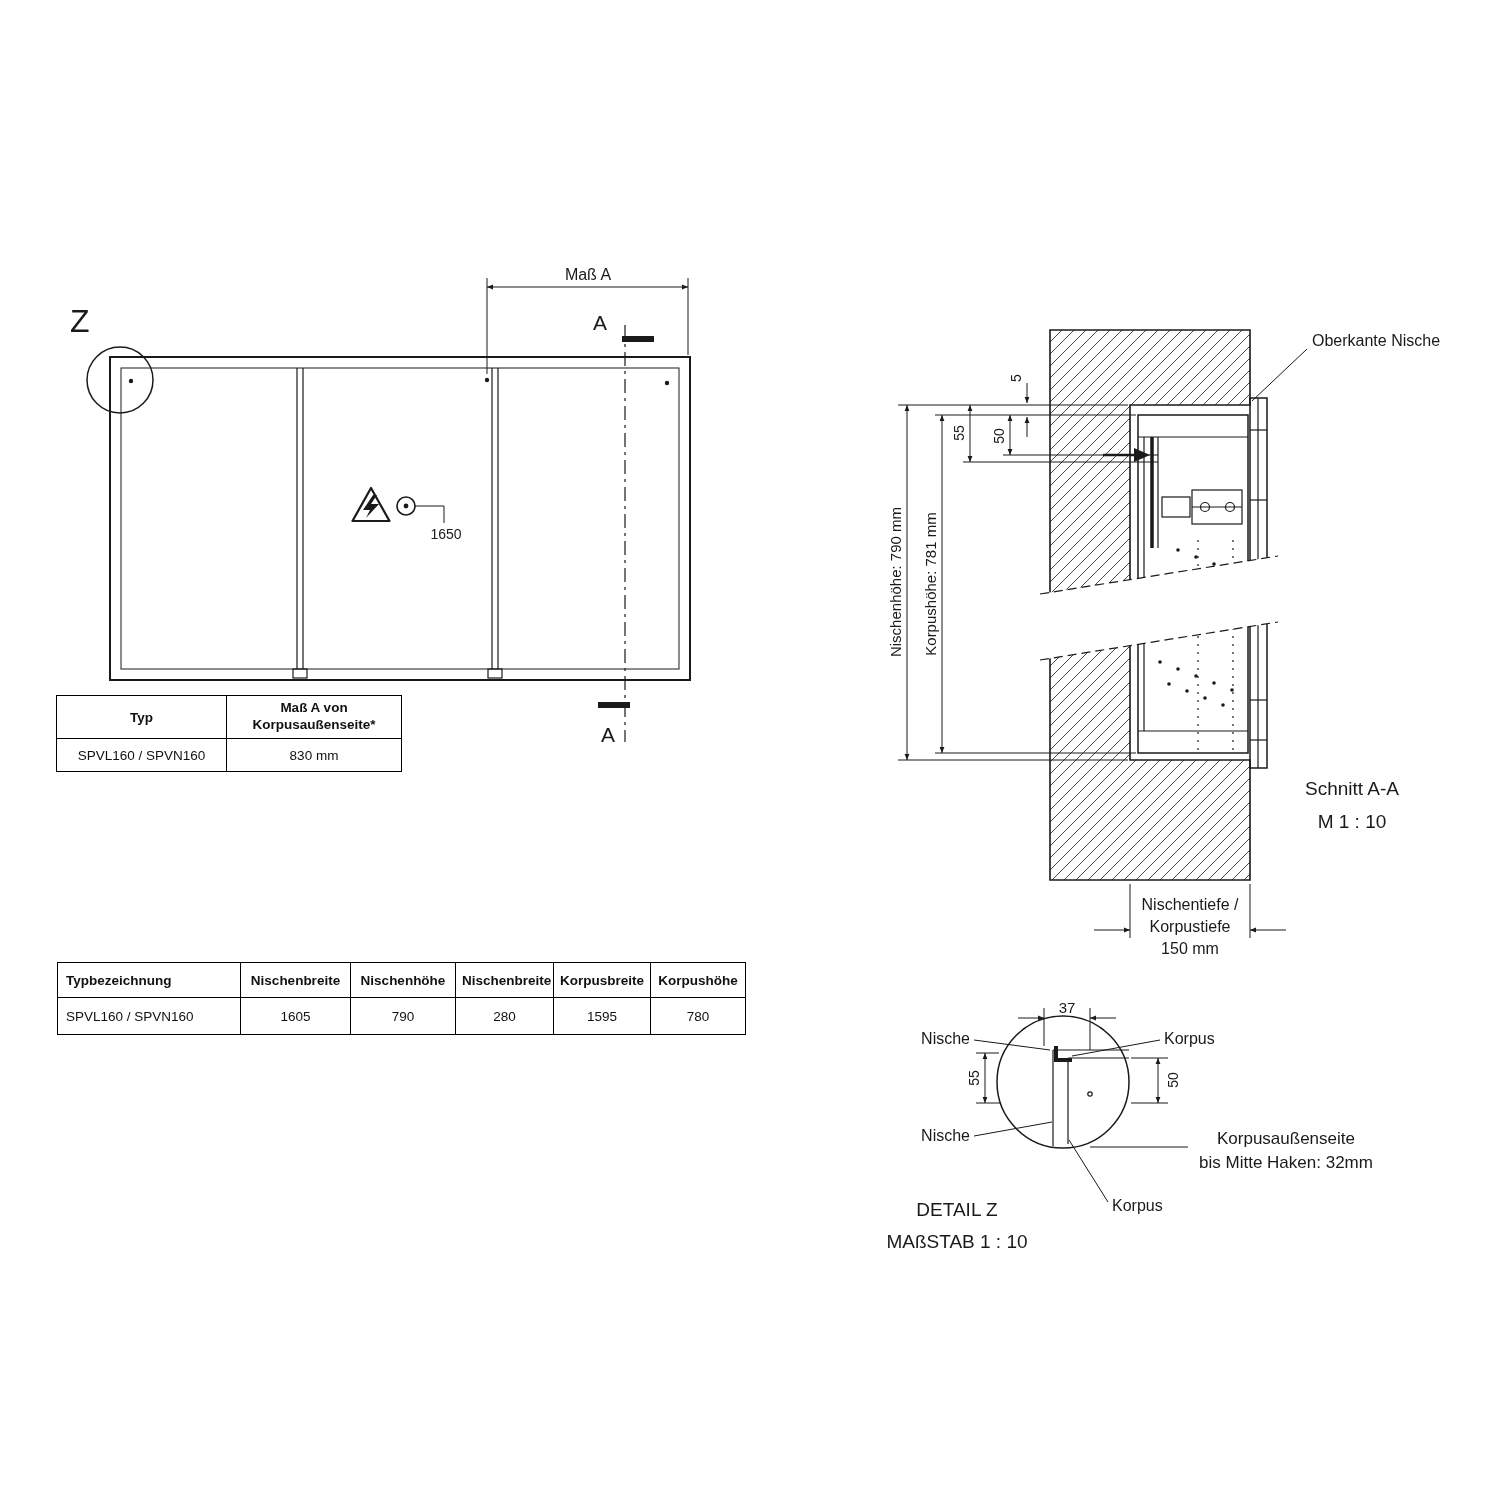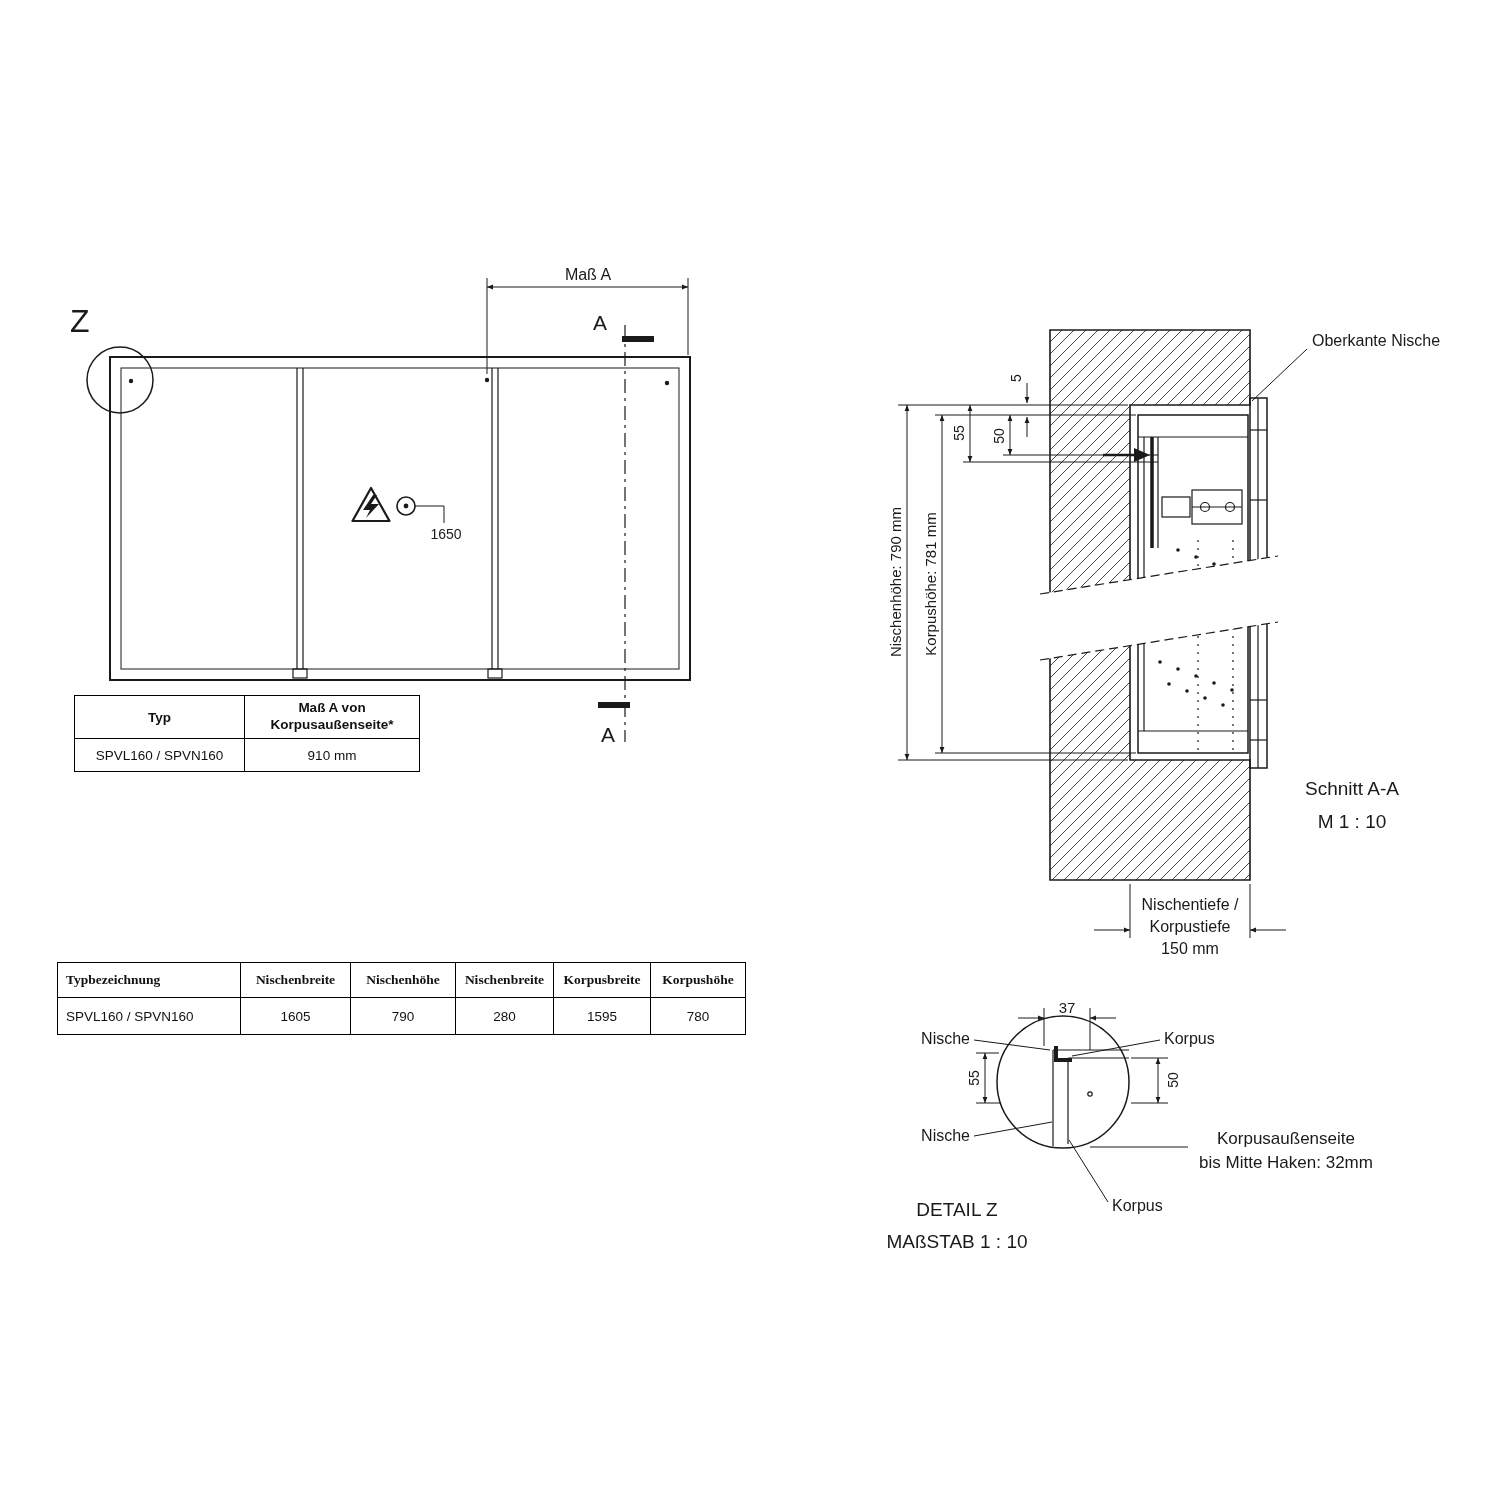--- a/index.html
+++ b/index.html
@@ -13,25 +13,25 @@
   .t17{font-size:17px;} .t19{font-size:19px;} .t21{font-size:21px;}
   .t32{font-size:32px;}
   table.dtable{border-collapse:collapse;position:absolute;background:#fff;table-layout:fixed;}
   table.dtable th, table.dtable td{
     border:1.6px solid #000;font-size:13.5px;padding:2px 6px;color:#111;
     overflow:hidden;white-space:nowrap;
   }
   table.dtable th{font-weight:bold;text-align:center;}
   table.dtable td{text-align:center;font-weight:normal;}
   .preline{white-space:pre-line !important;line-height:1.25;margin-left:40px;}
-  #type-table{left:74px;top:695px;width:345px;}
+  #type-table{left:56px;top:695px;width:345px;}
   #type-table th{height:38px;}
   #type-table td{height:28px;}
   #dims-table{left:57px;top:962px;width:688px;}
-  #dims-table th{height:30px;font-family:Liberation Serif, serif;}
+  #dims-table th{height:30px;}
   #dims-table td{height:32px;}
   #dims-table th.lft, #dims-table td.lft{text-align:left;padding-left:8px;}
 </style>
 </head>
 <body>
 
 <svg class="drawing" width="1500" height="1500" viewBox="0 0 1500 1500">
   <defs>
     <marker id="arr" viewBox="0 0 10 10" refX="10" refY="5" markerWidth="13" markerHeight="6" orient="auto-start-reverse" markerUnits="userSpaceOnUse">
       <path d="M0,1 L10,5 L0,9 Z" fill="#1a1a1a"></path>
@@ -251,21 +251,21 @@
       <col style="width:175px">
     </colgroup>
   <tbody>
       <tr>
     <th>Typ</th>
     <th class="preline">Maß A von
 Korpusaußenseite*</th>
   </tr>
   <tr>
     <td>SPVL160 / SPVN160</td>
-    <td>910 mm</td>
+    <td>830 mm</td>
   </tr>
 </tbody>
   </table>
 
 <table class="dtable" id="dims-table">
   <colgroup>
     <col style="width:183px">
       <col style="width:110px">
       <col style="width:105px">
     <col style="width:98px">

